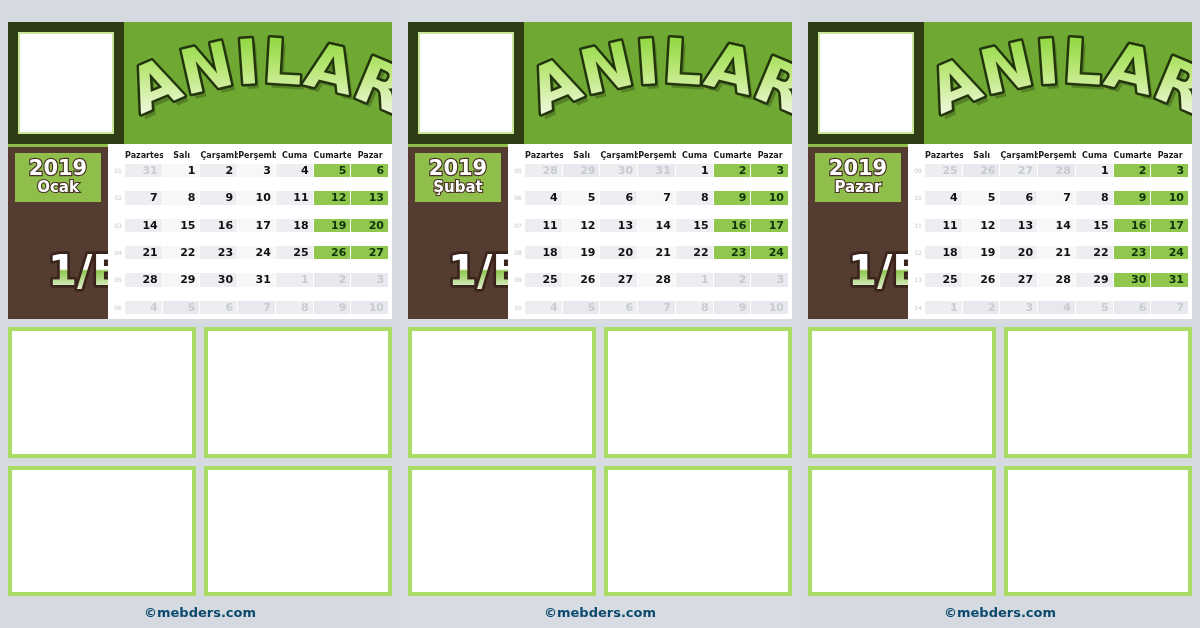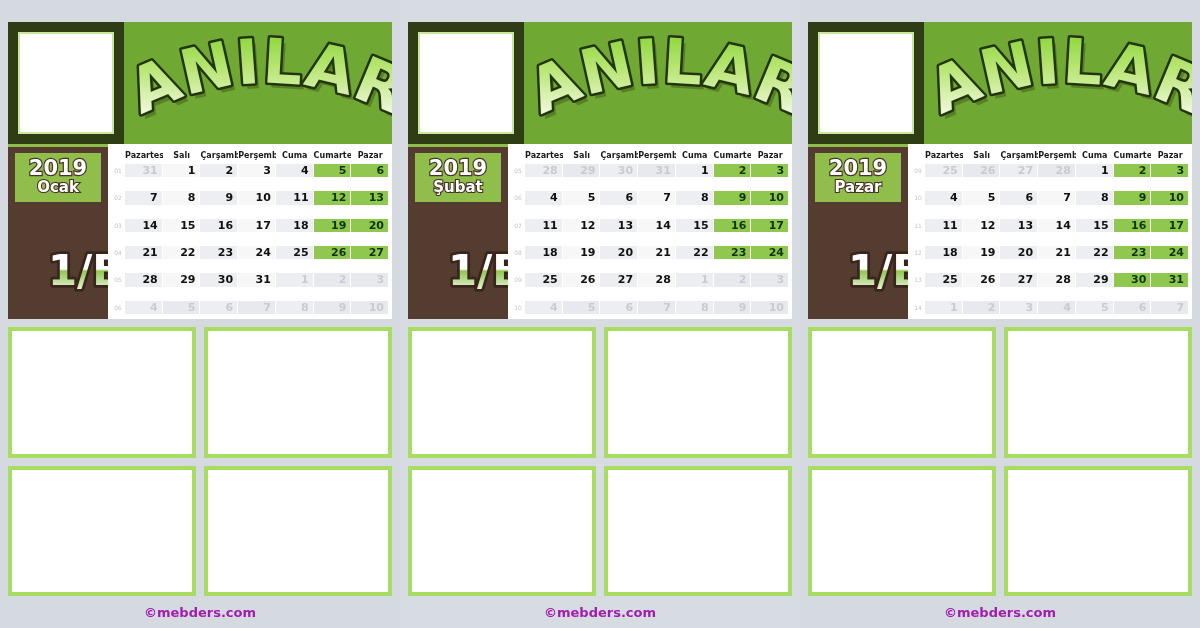--- a/index.html
+++ b/index.html
@@ -184,21 +184,21 @@
 
   .footer {
     height:32px;
     flex:0 0 auto;
     display:flex;
     align-items:center;
     justify-content:center;
     font-family:"DejaVu Sans", sans-serif;
     font-size:13px;
     font-weight:bold;
-    color:#a21caf;
+    color:#0c4a6e;
   }
 </style>
 </head>
 <body>
 
 <div class="board">
     <div class="panel">
       <div class="header">
         <div class="photo-frame-portrait">
           <div class="inner"></div>

